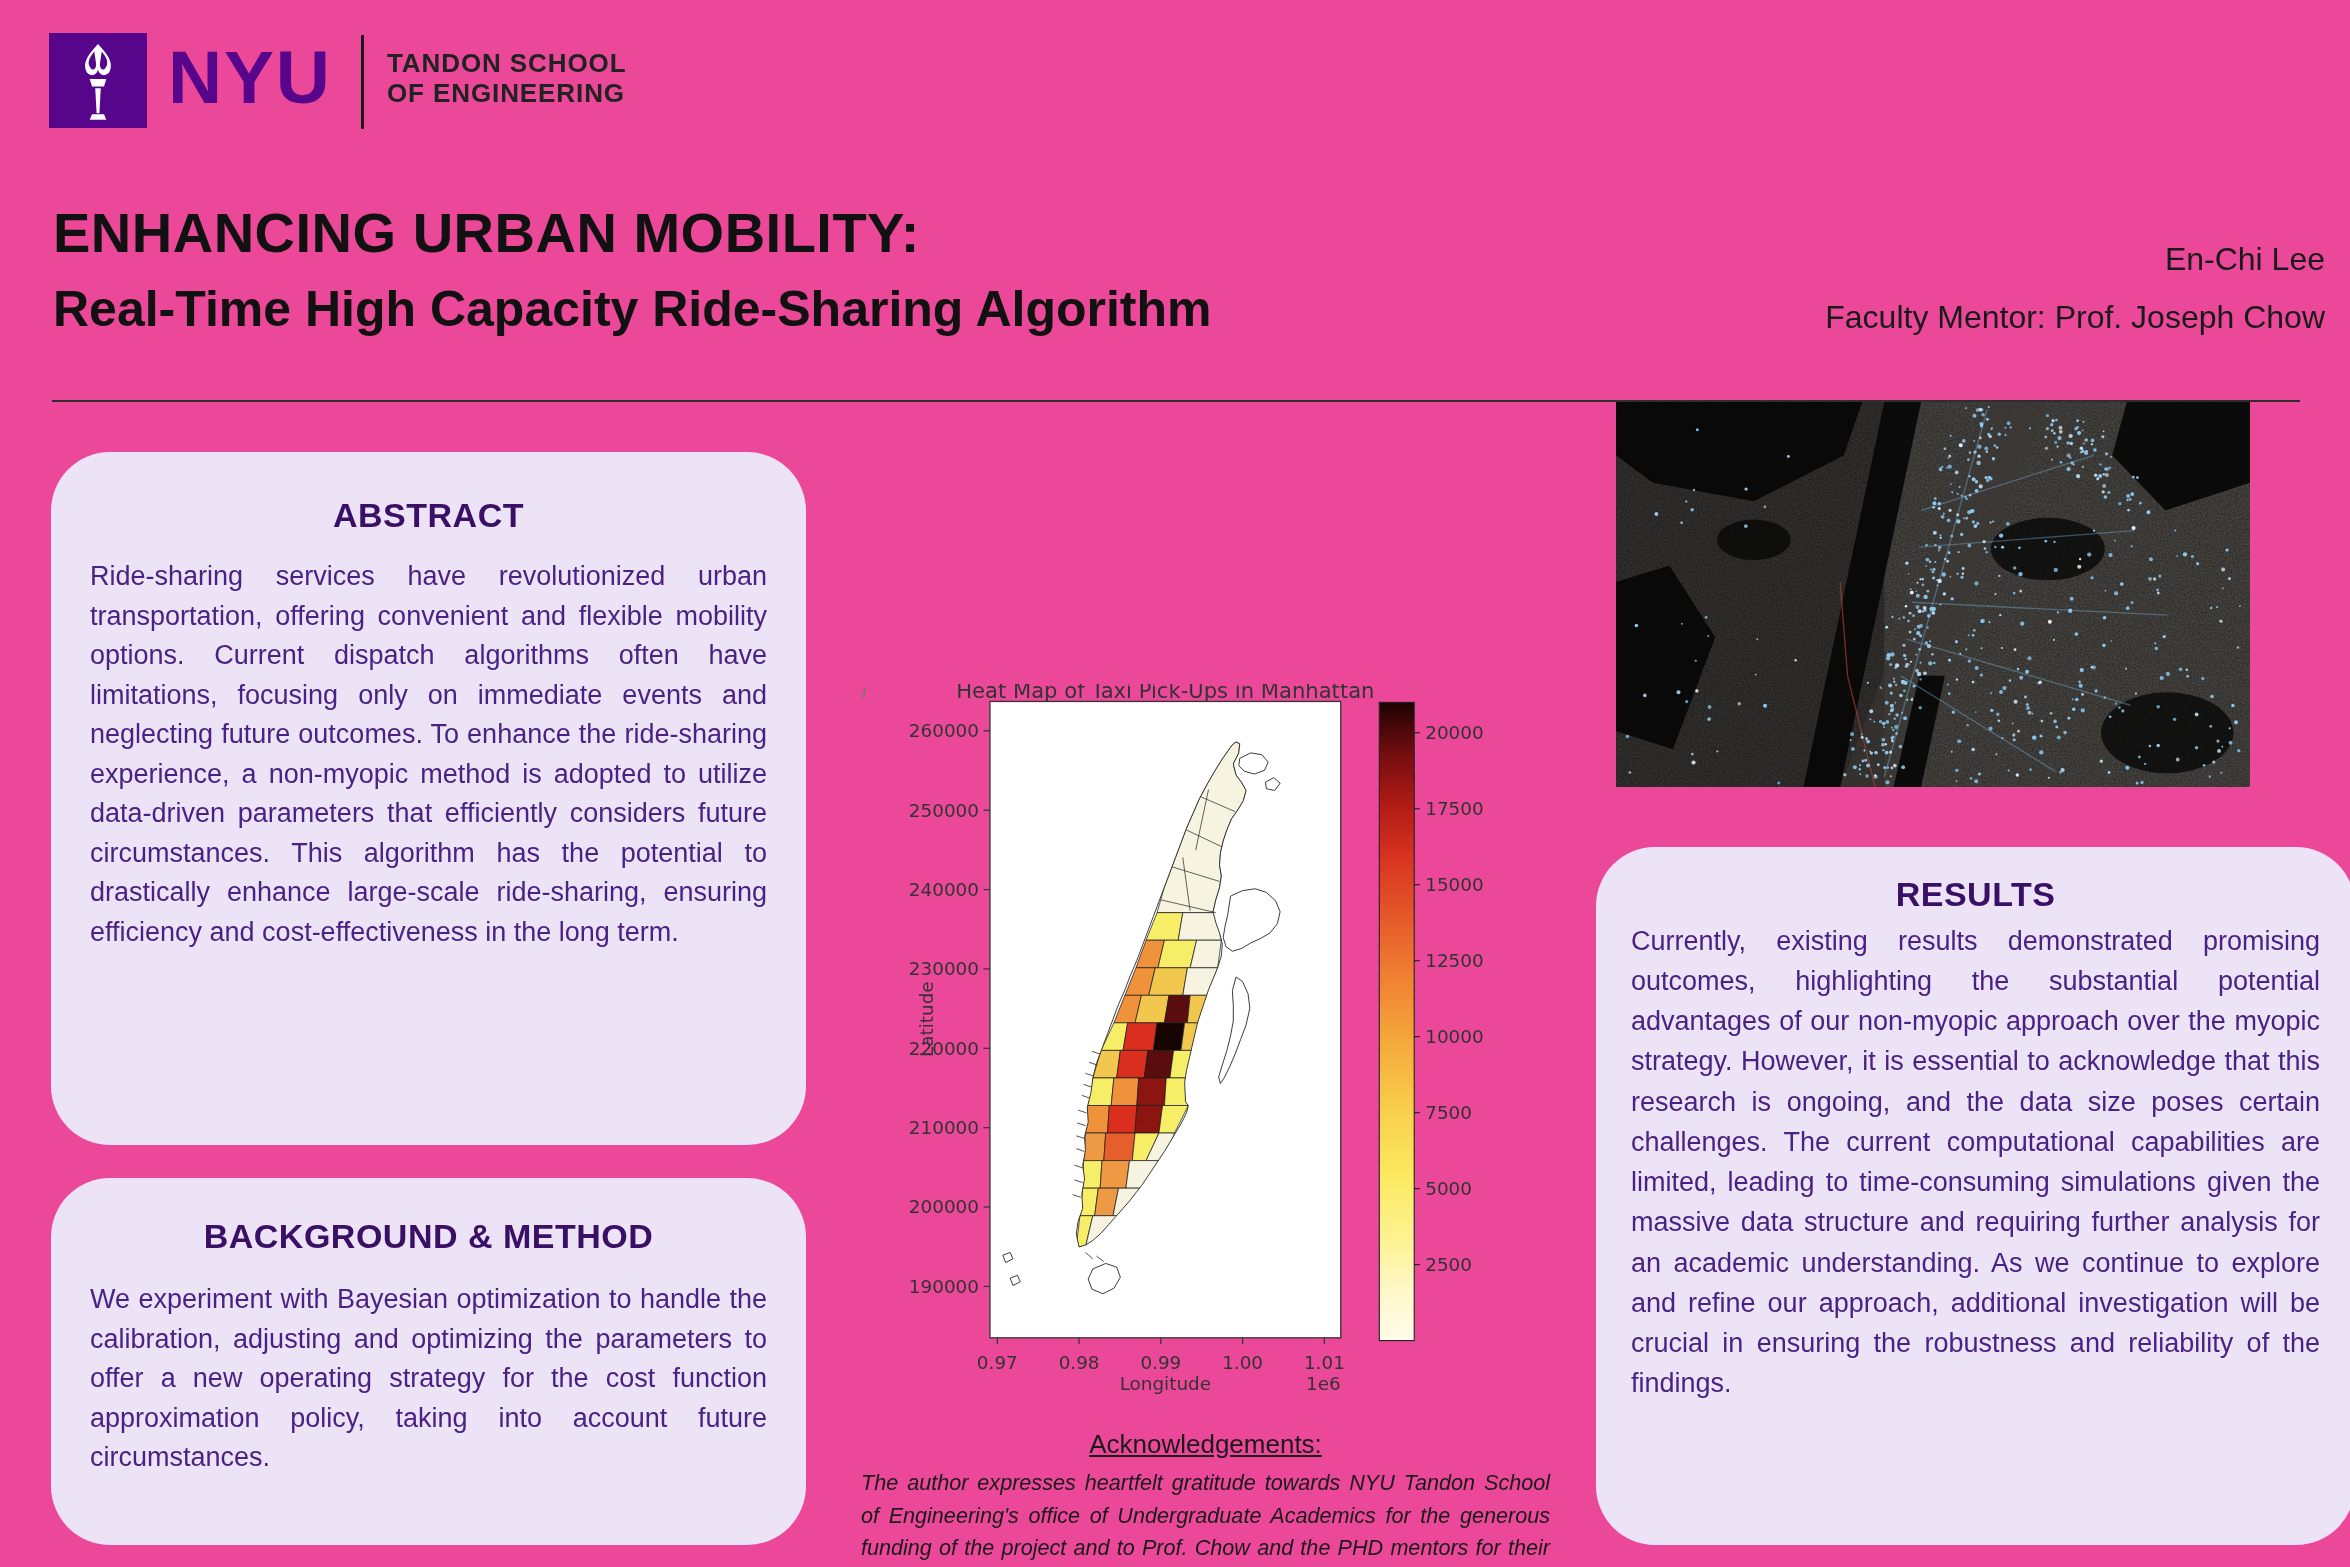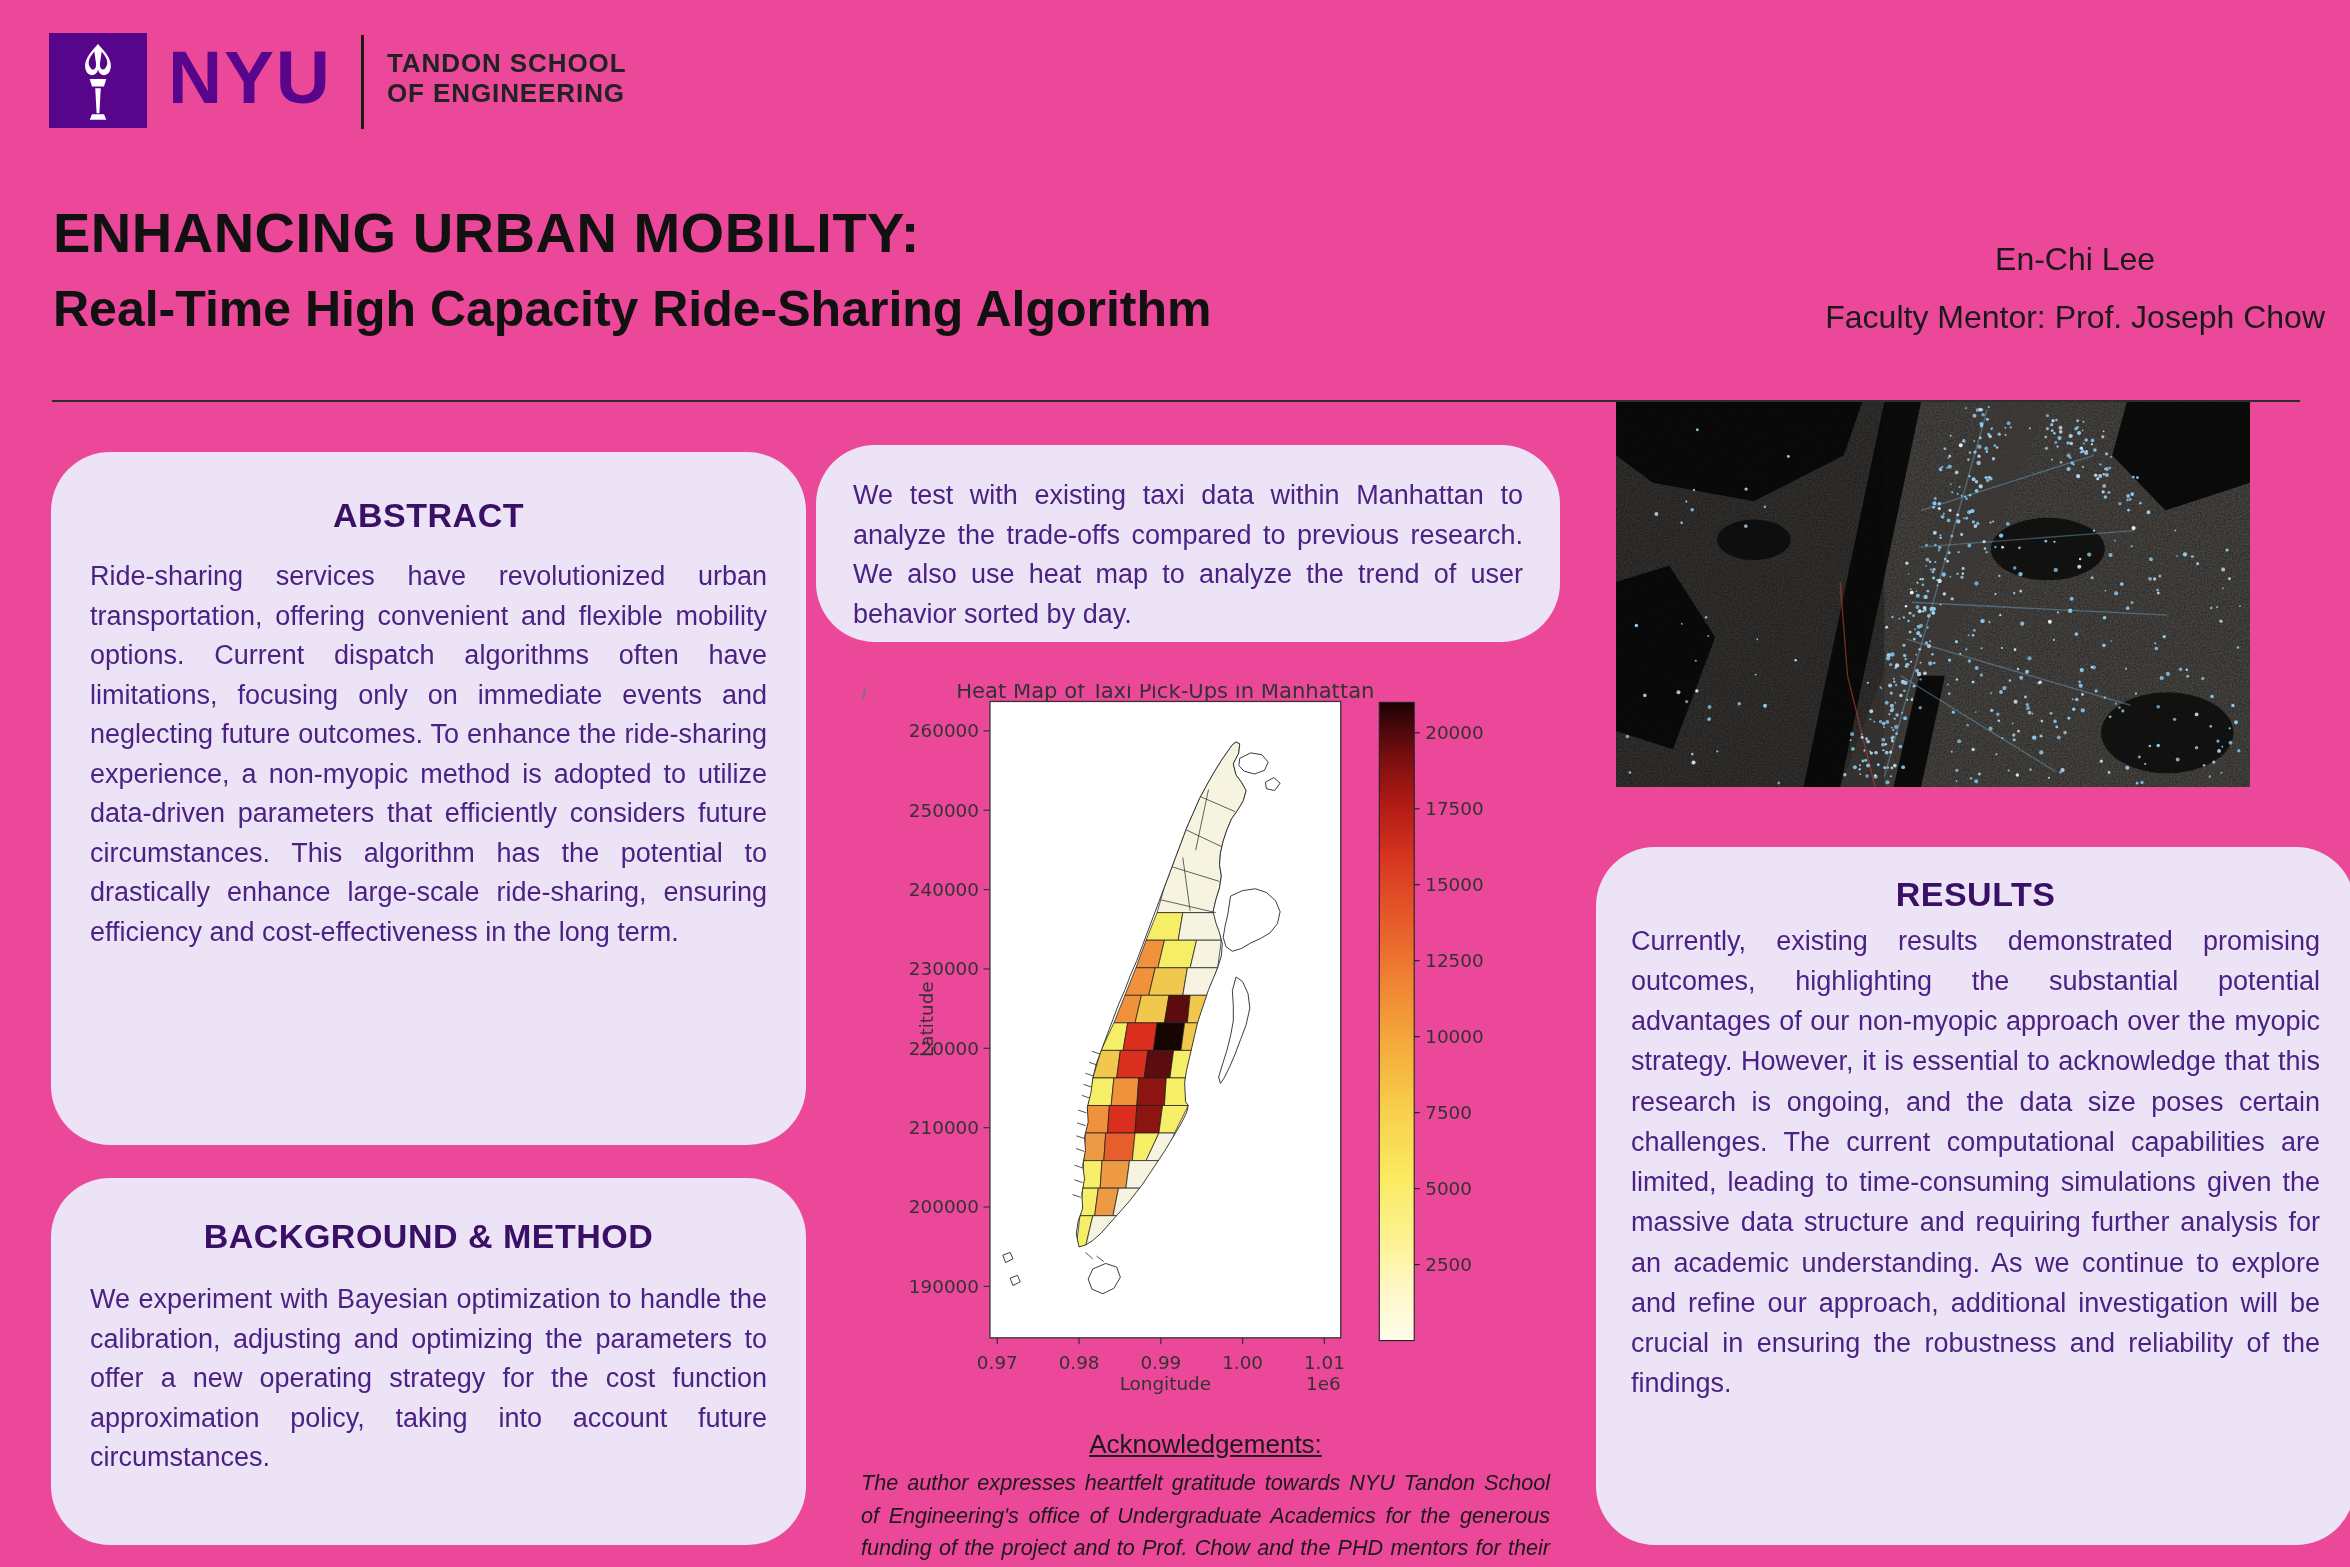--- a/index.html
+++ b/index.html
@@ -8,21 +8,21 @@
   .abs{position:absolute;}
 
   
   #logo-square{left:49px;top:33px;width:98px;height:95px;background:#57068c;}
   #nyu-word{left:168px;top:40px;font-size:75px;font-weight:bold;color:#57068c;letter-spacing:1.8px;line-height:1;}
   #logo-divider{left:361px;top:35px;width:2.8px;height:94px;background:#1a1a1a;}
   #school-name{left:387px;top:48px;color:#222;font-size:26px;font-weight:bold;letter-spacing:0.9px;line-height:1.17;}
   #title-block{left:53px;top:200px;color:#111;}
   #title-line1{font-size:56px;font-weight:700;letter-spacing:0.5px;}
   #title-line2{font-size:50px;font-weight:700;margin-top:14.7px;}
-  #author-block{right:26px;top:231px;text-align:center;color:#1a1a1a;font-size:32px;line-height:1.8;}
+  #author-block{right:26px;top:231px;text-align:right;color:#1a1a1a;font-size:32px;line-height:1.8;}
   #top-rule{left:52px;top:400px;width:2248px;height:1.8px;background:#2e2e2e;}
 
   
   .pbox{background:#ece3f7;border-radius:59px;}
   .pbox h2{margin:0;text-align:center;color:#3a0f66;font-size:34px;font-weight:bold;letter-spacing:0.5px;}
   .ptext{color:#4a2284;font-size:27px;line-height:1.465;text-align:justify;}
 
   #abstract-box{left:51px;top:452px;width:755px;height:693px;padding:0;}
   #abstract-box .inner{padding:44px 39px 0 39px;}
   #abstract-box h2{margin-bottom:22px;}
@@ -93,25 +93,20 @@
     </div>
   </div>
 
   <div class="abs pbox" id="bg-box">
     <div class="inner">
       <h2>BACKGROUND &amp; METHOD</h2>
       <div class="ptext">We experiment with Bayesian optimization to handle the calibration, adjusting and optimizing the parameters to offer a new operating strategy for the cost function approximation policy, taking into account future circumstances.</div>
     </div>
   </div>
 
-  <div class="abs pbox" id="mid-box">
-    <div class="inner">
-      <div class="ptext">We test with existing taxi data within Manhattan to analyze the trade-offs compared to previous research. We also use heat map to analyze the trend of user behavior sorted by day.</div>
-    </div>
-  </div>
 
   <div class="abs" id="chart-wrap">
     <svg id="heatmap-svg" width="698" height="753" viewBox="0 0 760 820">
       <defs>
         <clipPath id="island-clip">
             <path id="island-clip-path" d="M97,594 L94,580 L96,566 L101,552 L100,536 L103,520 L101,505 L104,489 L103,474 L107,458 L106,442 L110,426 L112,410 L116,394 L122,378 L128,362 L134,346 L140,330 L147,314 L153,298 L160,282 L166,266 L172,250 L178,234 L184,218 L190,202 L196,186 L202,170 L208,154 L214,138 L221,122 L228,106 L236,91 L244,77 L252,64 L259,54 L264,47 L268,44 L272,46 L271,56 L265,68 L268,80 L274,88 L279,97 L276,108 L270,118 L263,128 L258,140 L254,152 L251,165 L250,178 L252,190 L250,203 L246,216 L243,229 L246,241 L250,252 L253,264 L252,277 L248,290 L243,302 L238,314 L234,326 L230,338 L226,350 L223,363 L220,376 L217,389 L214,402 L212,415 L213,436 L216,440 L214,448 L208,460 L202,470 L196,480 L190,490 L184,499 L178,508 L172,517 L166,526 L159,535 L152,544 L145,552 L137,561 L129,570 L121,579 L112,587 L104,592 Z"></path>
           </clipPath>
         <linearGradient id="cbar-grad" x1="0" y1="1" x2="0" y2="0">
             <stop offset="0" stop-color="#fffce9"></stop>
             <stop offset="0.08" stop-color="#fff7c8"></stop>

